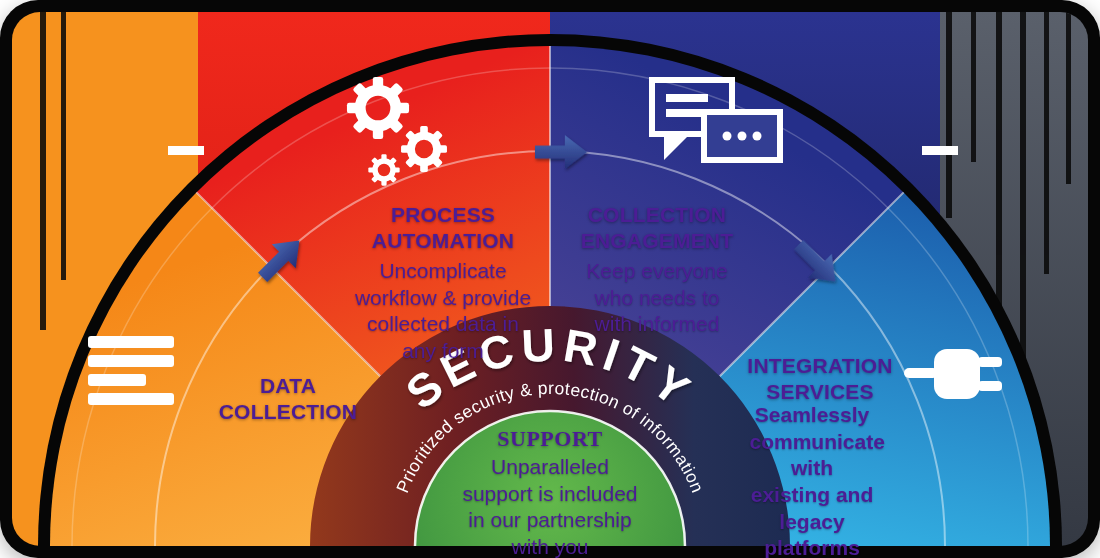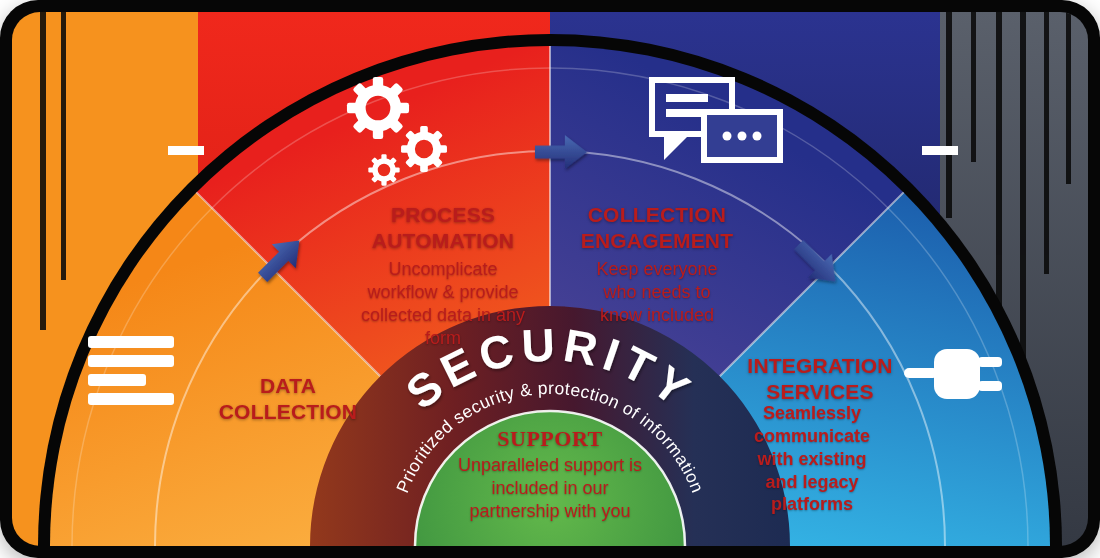--- a/index.html
+++ b/index.html
@@ -1,21 +1,21 @@
 <!DOCTYPE html>
 <html><head>
 <meta charset="utf-8">
 <style>
   html,body{margin:0;padding:0;background:#ffffff;}
   body{font-family:"Liberation Sans", sans-serif;}
   .stage{position:relative;width:1100px;height:558px;overflow:hidden;}
   .stage > svg{position:absolute;left:0;top:0;filter:drop-shadow(0 6px 10px rgba(0,0,0,.28));}
-  .label{position:absolute;color:#b91c1c;text-align:center;transform:translateX(-50%);}
+  .label{position:absolute;color:#4c1d95;text-align:center;transform:translateX(-50%);}
   .sec-title{font-weight:700;font-size:21px;line-height:1.22;letter-spacing:.2px;text-shadow:0 1px 3px rgba(0,0,0,.35);}
-  .sec-desc{font-size:18px;line-height:1.27;text-shadow:0 1px 2px rgba(0,0,0,.3);}
+  .sec-desc{font-size:21px;line-height:1.27;text-shadow:0 1px 2px rgba(0,0,0,.3);}
   .support-title{font-weight:700;font-size:22px;letter-spacing:.5px;text-shadow:0 1px 3px rgba(0,0,0,.35);font-family:Liberation Serif, serif;}
 </style>
 </head>
 <body>
 
 <div class="stage">
 
 <svg width="1100" height="558" viewBox="0 0 1100 558" xmlns="http://www.w3.org/2000/svg">
   <defs>
     <clipPath id="innerClip">
@@ -181,21 +181,21 @@
     <textPath href="#taglineArc" startOffset="50%">Prioritized security &amp; protection of information</textPath>
   </text>
 </svg>
 
 <div class="label sec-title" style="left:288px;top:373px;width:145px;">DATA COLLECTION</div>
 
 <div class="label sec-title" style="left:443px;top:202px;width:160px;">PROCESS AUTOMATION</div>
 <div class="label sec-desc" style="left:443px;top:258px;width:180px;">Uncomplicate workflow &amp; provide collected data in any form</div>
 
 <div class="label sec-title" style="left:657px;top:202px;width:170px;">COLLECTION ENGAGEMENT</div>
-<div class="label sec-desc" style="left:657px;top:258px;width:150px;">Keep everyone who needs to know included</div>
+<div class="label sec-desc" style="left:657px;top:258px;width:150px;">Keep everyone who needs to with informed</div>
 
 <div class="label sec-title" style="left:812px;top:353px;width:160px;margin-left:8px;">INTEGRATION SERVICES</div>
 <div class="label sec-desc" style="left:812px;top:402px;width:125px;font-weight:bold;">Seamlessly communicate with existing and legacy platforms</div>
 
 <div class="label support-title" style="left:550px;top:426px;width:200px;">SUPPORT</div>
 <div class="label sec-desc" style="left:550px;top:454px;width:185px;">Unparalleled support is included in our partnership with you</div>
 
 </div>
 
 </body></html>

